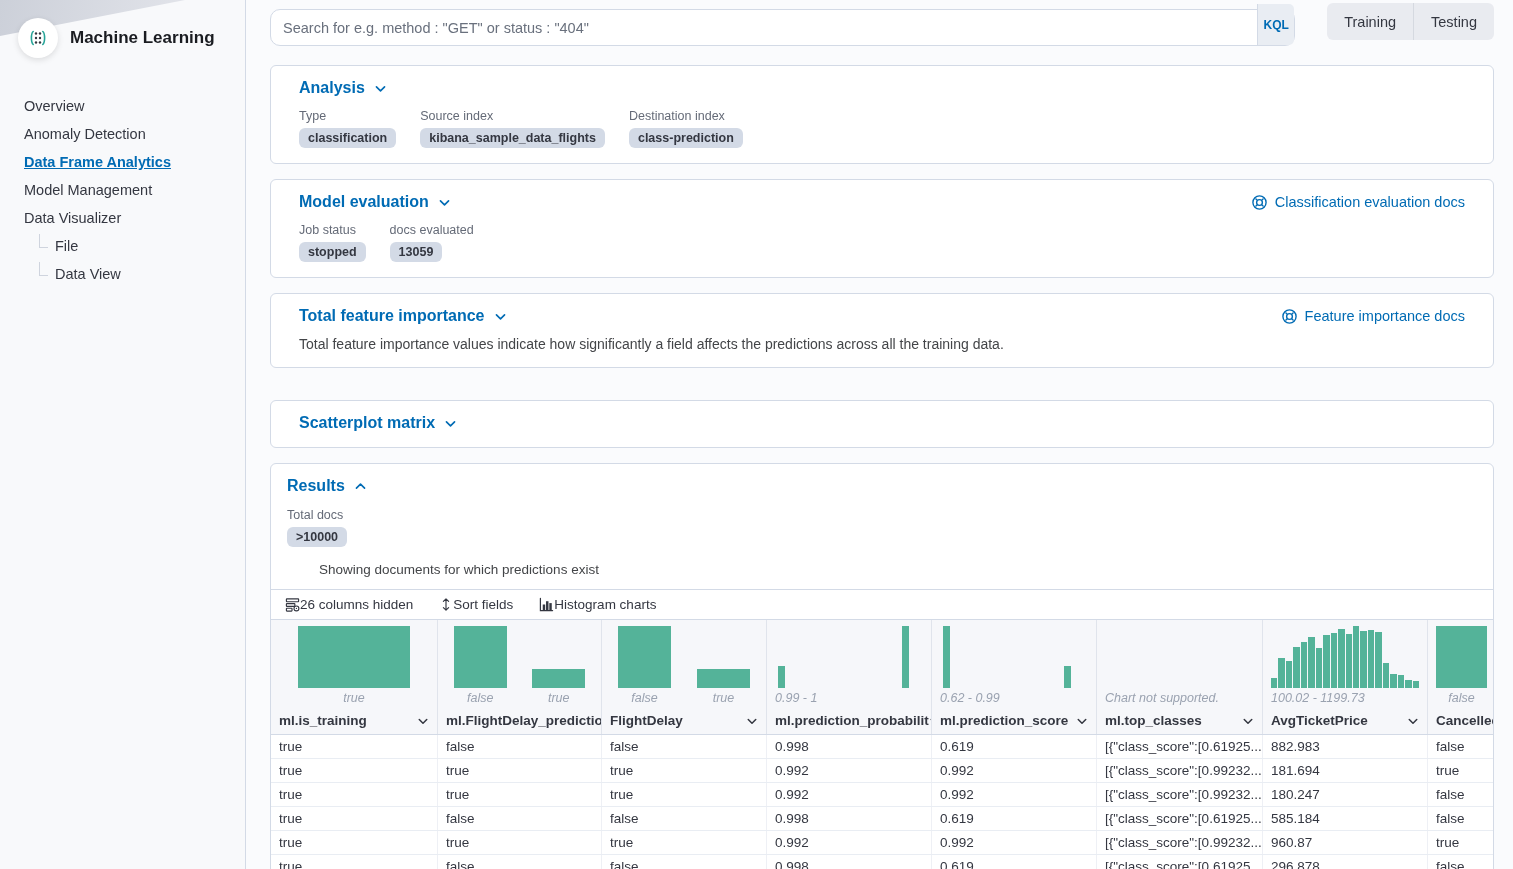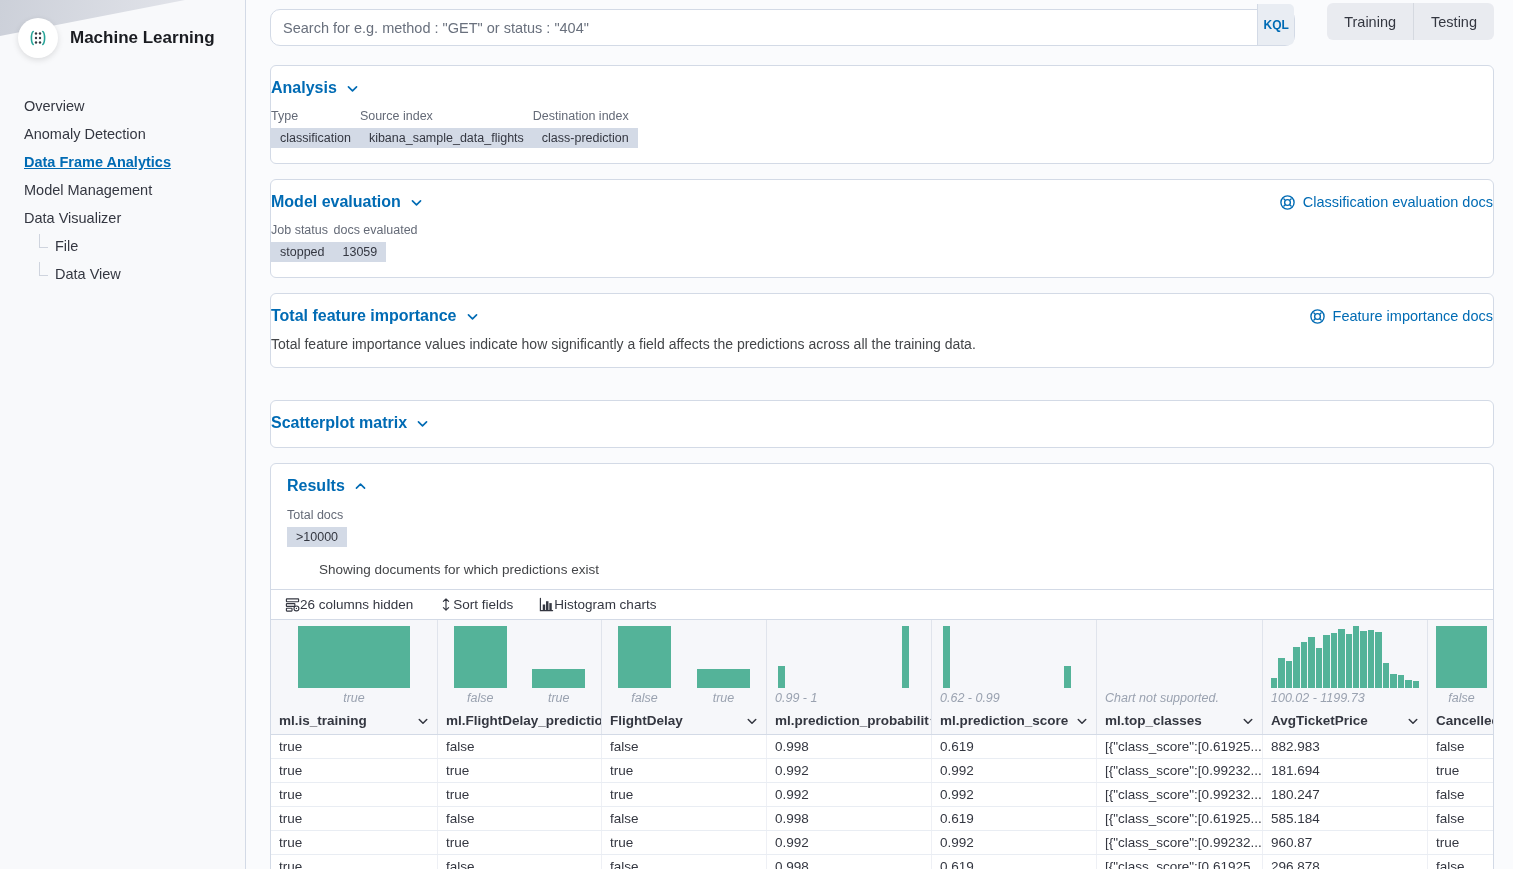--- a/index.html
+++ b/index.html
@@ -53,34 +53,34 @@
   .btn-group { display:flex; border-radius:6px; overflow:hidden; flex:0 0 auto; }
   .filter-btn {
     height:37px; padding:0 17px; background:#e9ebf0; border:none; font-family:inherit;
     font-size:14.5px; color:#343741; cursor:pointer;
   }
   .filter-btn + .filter-btn { border-left:1px solid #d5d9e0; }
 
   
   .panel {
     background:#fff; border:1px solid #d3dae6; border-radius:6px;
-    margin-top:15px; padding:13px 0 15px;
+    margin-top:15px; padding:13px 28px 15px;
   }
   .panel.first { margin-top:19px; }
   .panel.gap-lg { margin-top:32px; }
   .panel.results-panel { padding:13px 0 0; }
   .panel-head { display:flex; align-items:center; justify-content:space-between; }
   .panel-title { display:flex; align-items:center; gap:9px; color:#006BB4; font-size:16px; font-weight:600; cursor:pointer; background:none; border:none; font-family:inherit; }
   .chev { width:13px; height:13px; stroke:#006BB4; }
   .doc-link { display:flex; align-items:center; gap:7px; color:#006BB4; font-size:14.5px; font-weight:500; cursor:pointer; }
-  .fields-row { display:flex; margin-top:12px; }
+  .fields-row { display:flex; gap:24px; margin-top:12px; }
   .field-label { font-size:12.5px; color:#646a77; margin-bottom:5px; }
   .badge {
     display:inline-block; background:#d3dae6; color:#343741; font-size:12.5px;
-    font-weight:400; padding:3px 9px; border-radius:0;
+    font-weight:700; padding:3px 9px; border-radius:6px;
   }
   .panel-desc { font-size:14px; color:#434548; margin-top:11px; }
 
   .results-inner { padding:0 16px; }
   .total-docs { margin-top:13px; }
   .results-sub { font-size:13.5px; color:#434548; margin-top:15px; margin-bottom:12px;margin-left:32px; }
 
   
   .grid-toolbar {
     border-top:1px solid #d3dae6; display:flex; gap:26px; align-items:center;

